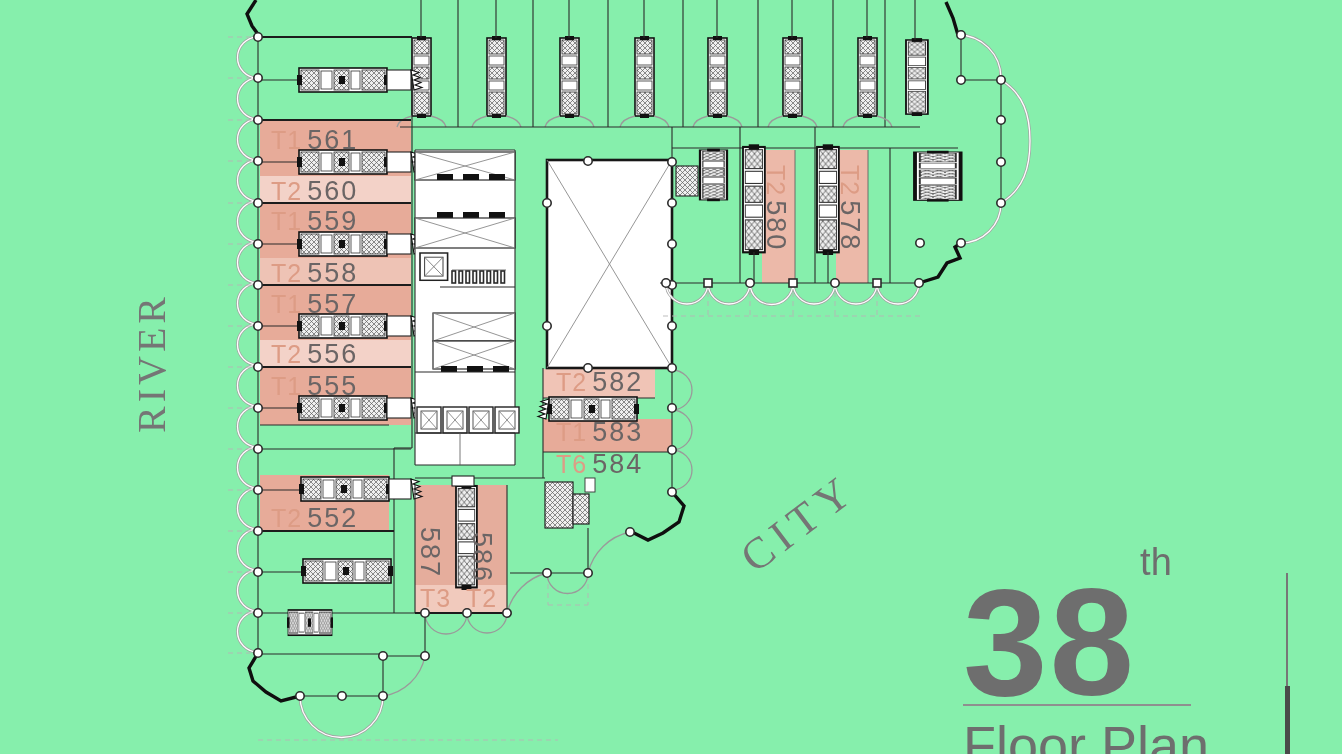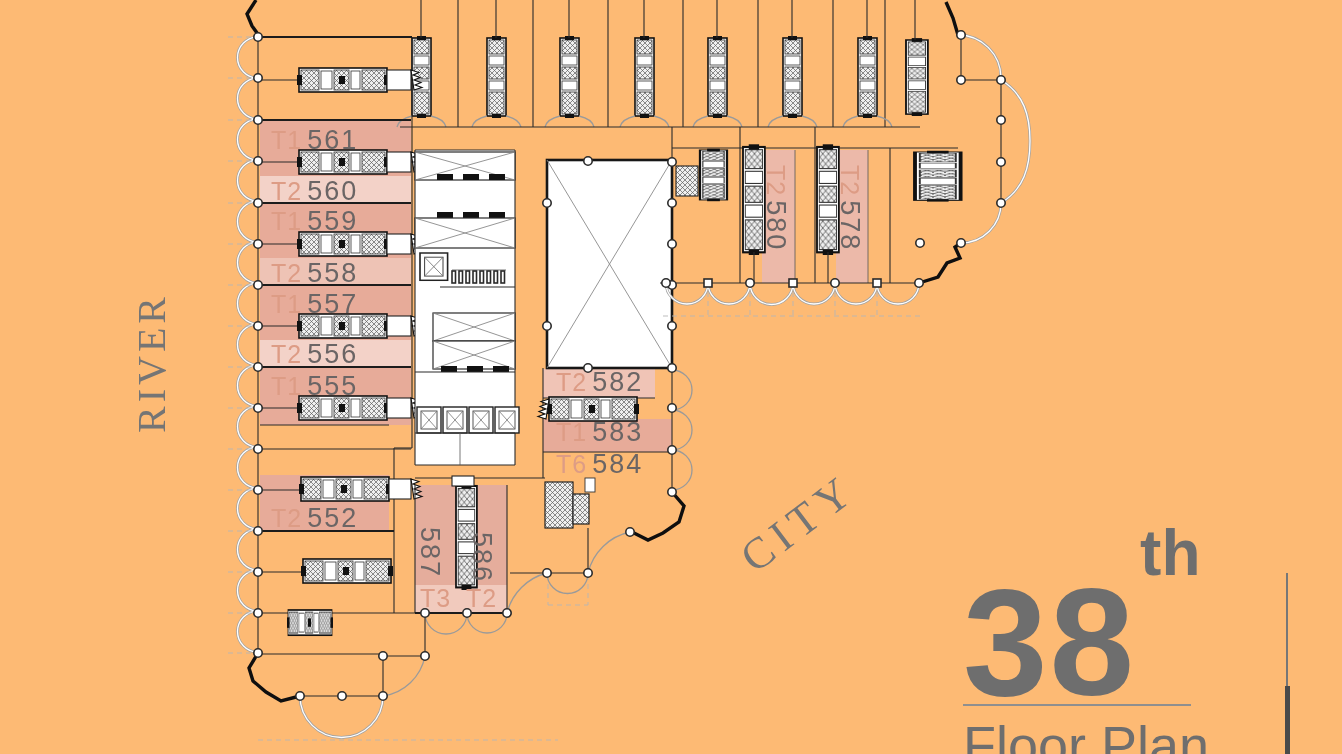--- a/index.html
+++ b/index.html
@@ -1,34 +1,34 @@
 <!DOCTYPE html>
 <html><head>
 <meta charset="utf-8">
 <style>
   html,body{margin:0;padding:0;background:#ffffff;}
-  #stage{position:relative;width:1342px;height:754px;background:#fdba74;overflow:hidden;
+  #stage{position:relative;width:1342px;height:754px;background:#86efac;overflow:hidden;
          font-family:"Liberation Sans",sans-serif;}
   svg text{font-family:"Liberation Sans",sans-serif;}
   text.ctx{font-family:"Liberation Serif",serif;fill:#757575;}
   .w  {stroke:#2a2a2a;stroke-width:1.1;fill:none;}
   .w2 {stroke:#1c1c1c;stroke-width:2.2;fill:none;}
   .w3 {stroke:#0f0f0f;stroke-width:3.4;fill:none;stroke-linejoin:miter;}
   .thin{stroke:#555;stroke-width:0.8;fill:none;}
   .diag{stroke:#8a8a8a;stroke-width:0.9;fill:none;}
   .dash{stroke:#b5b5b5;stroke-width:0.9;fill:none;stroke-dasharray:5 4;}
   .a2{stroke:#a3a3a3;stroke-width:2.8;fill:none;}
   .a1{stroke:#ffffff;stroke-width:1.3;fill:none;}
   .as{stroke:#9a9a9a;stroke-width:1.3;fill:none;}
   .col{fill:#fff;stroke:#2a2a2a;stroke-width:1.6;}
   .ut{fill:#dd9c85;font-size:25px;letter-spacing:1px;}
   .un{fill:#6b6565;font-size:27px;letter-spacing:2px;}
   .titleblock{position:absolute;left:963px;top:566px;width:235px;color:#6e6e6e;}
   .floor-num{font-size:152px;font-weight:bold;line-height:1;letter-spacing:2px;}
-  .floor-num sup{font-size:64px;font-weight:bold;position:relative;top:-68px;left:4px;letter-spacing:0;}
+  .floor-num sup{font-size:38px;font-weight:normal;position:relative;top:-68px;left:4px;letter-spacing:0;}
   .rule{border-top:2px solid #8f8f8f;margin-top:-14px;width:228px;}
   .caption{font-size:54px;margin-top:8px;letter-spacing:0px;white-space:nowrap;}
   .vline-thin{position:absolute;left:1286px;top:573px;width:2px;height:115px;background:#777;}
   .vline-thick{position:absolute;left:1285px;top:686px;width:5px;height:68px;background:#4a4a4a;}
 </style>
 </head>
 <body>
 
 <div id="stage">
 

